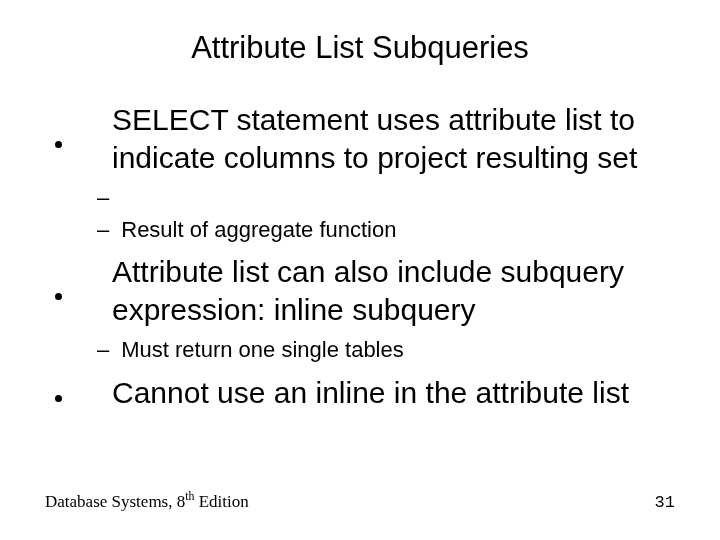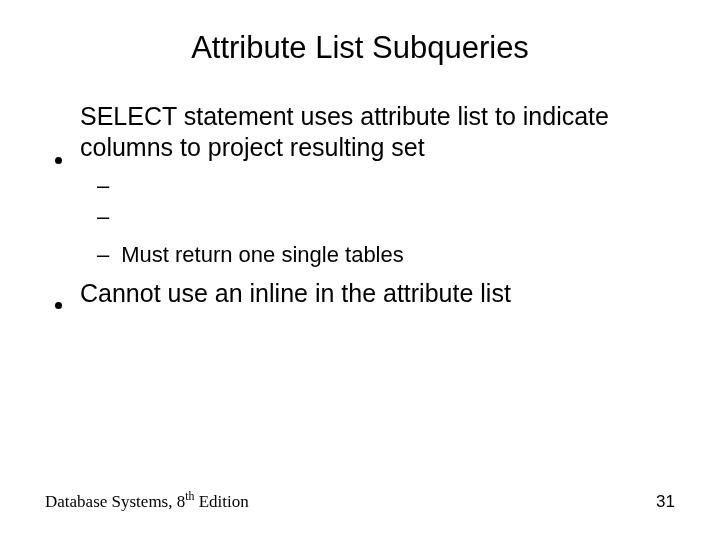--- a/index.html
+++ b/index.html
@@ -27,25 +27,26 @@
       font-weight: normal;
       text-align: center;
       margin-bottom: 35px;
       color: #000000;
     }
     .content {
       padding-left: 0;
     }
     .bullet-l1 {
       display: flex;
-      align-items: flex-end;
-      font-size: 25px;
+      align-items: center;
+      font-size: 30px;
       line-height: 1.25;
       margin-bottom: 8px;
       padding-left: 10px;
+      gap: 32px;
     }
     .bullet-l1 .dot {
       width: 7px;
       height: 7px;
       background: #000000;
       border-radius: 50%;
       margin-right: 18px;
       margin-top: 12px;
       flex-shrink: 0;
     }
@@ -78,21 +79,21 @@
       display: flex;
       justify-content: space-between;
       align-items: baseline;
       font-size: 17px;
       font-family: 'Times New Roman', Times, serif;
     }
     .footer-left {
       font-family: 'Times New Roman', Times, serif;
     }
     .page-num {
-      font-family: Liberation Sans, sans-serif;
+      font-family: Liberation Mono, monospace;
       text-align: right;
     }
     sup {
       font-size: 0.7em;
       vertical-align: super;
       line-height: 0;
     }
   </style>
 </head>
 <body>
@@ -103,22 +104,27 @@
   <div class="content">
     <div class="bullet-l1">
       <span class="dot"></span>
       <span class="text">SELECT statement uses attribute list to indicate columns to project resulting set</span>
     </div>
     <div class="bullet-l2">
       <span class="dash">–</span>
     </div>
     <div class="bullet-l2">
       <span class="dash">–</span>
+      <span class="text">Result of aggregate function</span>
     </div>
     <div class="spacer"></div>
+    <div class="bullet-l1">
+      <span class="dot"></span>
+      <span class="text">Attribute list can also include subquery expression: inline subquery</span>
+    </div>
     <div class="bullet-l2">
       <span class="dash">–</span>
       <span class="text">Must return one single tables</span>
     </div>
     <div class="spacer"></div>
     <div class="bullet-l1">
       <span class="dot"></span>
       <span class="text">Cannot use an inline in the attribute list</span>
     </div>
   </div>

